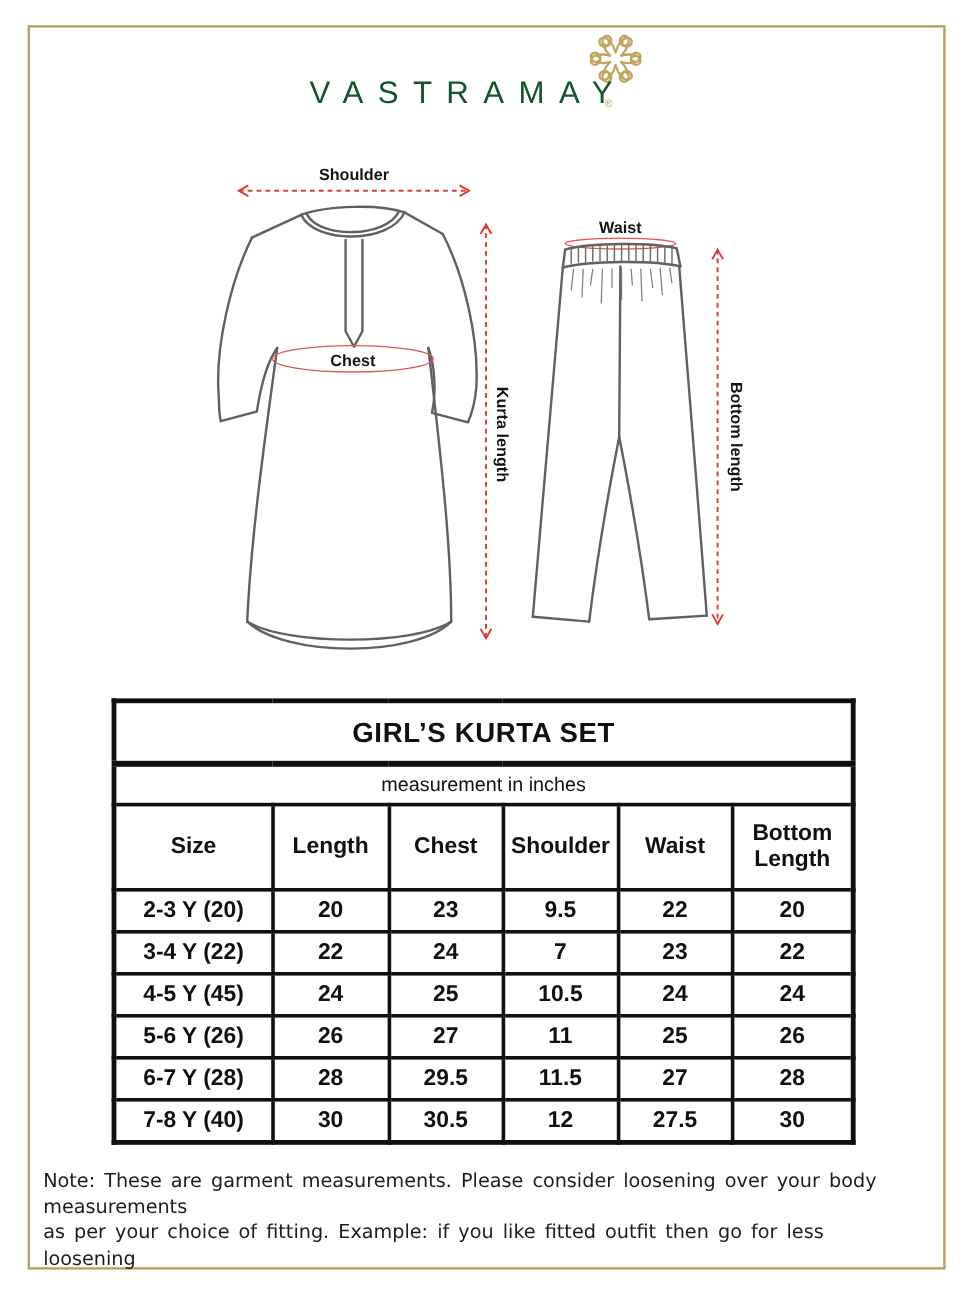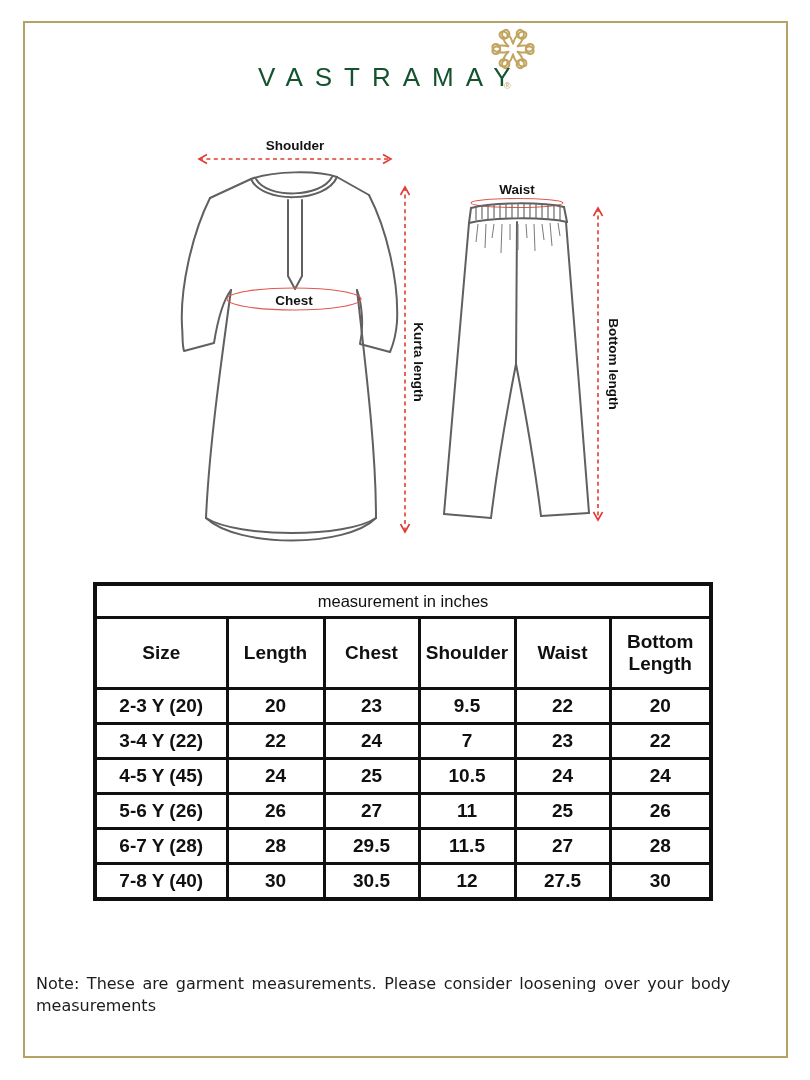--- a/index.html
+++ b/index.html
@@ -138,20 +138,23 @@
   <table class="size-table">
     <colgroup>
       <col style="width:132px">
         <col style="width:97px">
         <col style="width:95px">
       <col style="width:96px">
         <col style="width:95px">
         <col style="width:101px">
     </colgroup>
     <thead>
+      <tr class="title-row">
+        <td colspan="6">GIRL’S KURTA SET</td>
+      </tr>
       <tr class="subtitle-row">
         <td colspan="6">measurement in inches</td>
       </tr>
       <tr class="header-row">
           <th>Size</th>
           <th>Length</th>
           <th>Chest</th>
           <th>Shoulder</th>
           <th>Waist</th>
           <th>Bottom Length</th>
@@ -204,15 +207,16 @@
           <td>30.5</td>
           <td>12</td>
           <td>27.5</td>
           <td>30</td>
         </tr>
       </tbody>
   </table>
 
   <div class="note">
     <div>Note: These are garment measurements. Please consider loosening over your body measurements</div>
+    <div>as per your choice of fitting. Example: if you like fitted outfit then go for less loosening</div>
   </div>
 
 </div>
 
 </body></html>

